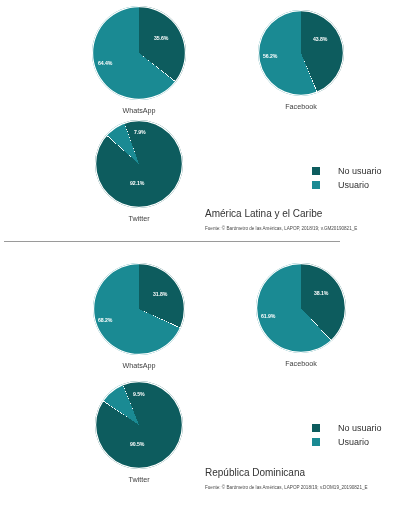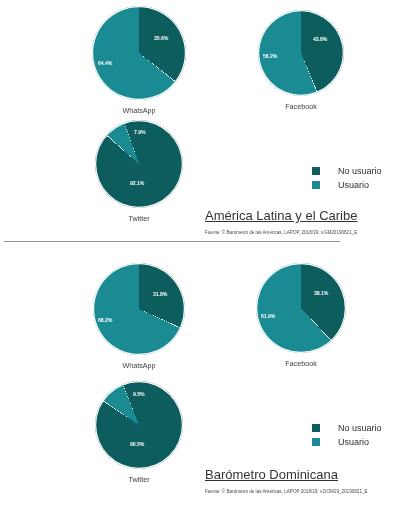--- a/index.html
+++ b/index.html
@@ -73,24 +73,23 @@
     color: #2f2f2f;
     white-space: nowrap;
     padding-left: 12px;
   }
 
   .caption {
     position: absolute;
     text-align: left;
   }
   .caption-region {
-    font-size: 13px;
+    font-size: 10px;
     color: #333333;
     white-space: nowrap;
-    text-decoration: underline;
   }
   .caption-source {
     font-size: 4.6px;
     color: #4a4a4a;
     white-space: nowrap;
     margin-top: 7px;
   }
 </style>
 </head>
 <body>
@@ -177,16 +176,16 @@
       <span class="legend-swatch" style="background:#0d5c5e;"></span>
       <span class="legend-text">No usuario</span>
     </div>
     <div class="legend-row">
       <span class="legend-swatch" style="background:#1a8a93;"></span>
       <span class="legend-text">Usuario</span>
     </div>
   </div>
 
   <div class="caption" style="left:205px; top:222px; width:205px;">
-    <div class="caption-region">Barómetro Dominicana</div>
+    <div class="caption-region">República Dominicana</div>
     <div class="caption-source">Fuente: © Barómetro de las Américas, LAPOP 2018/19; v.DOM19_20190821_E</div>
   </div>
 </div>
 
 </body></html>

